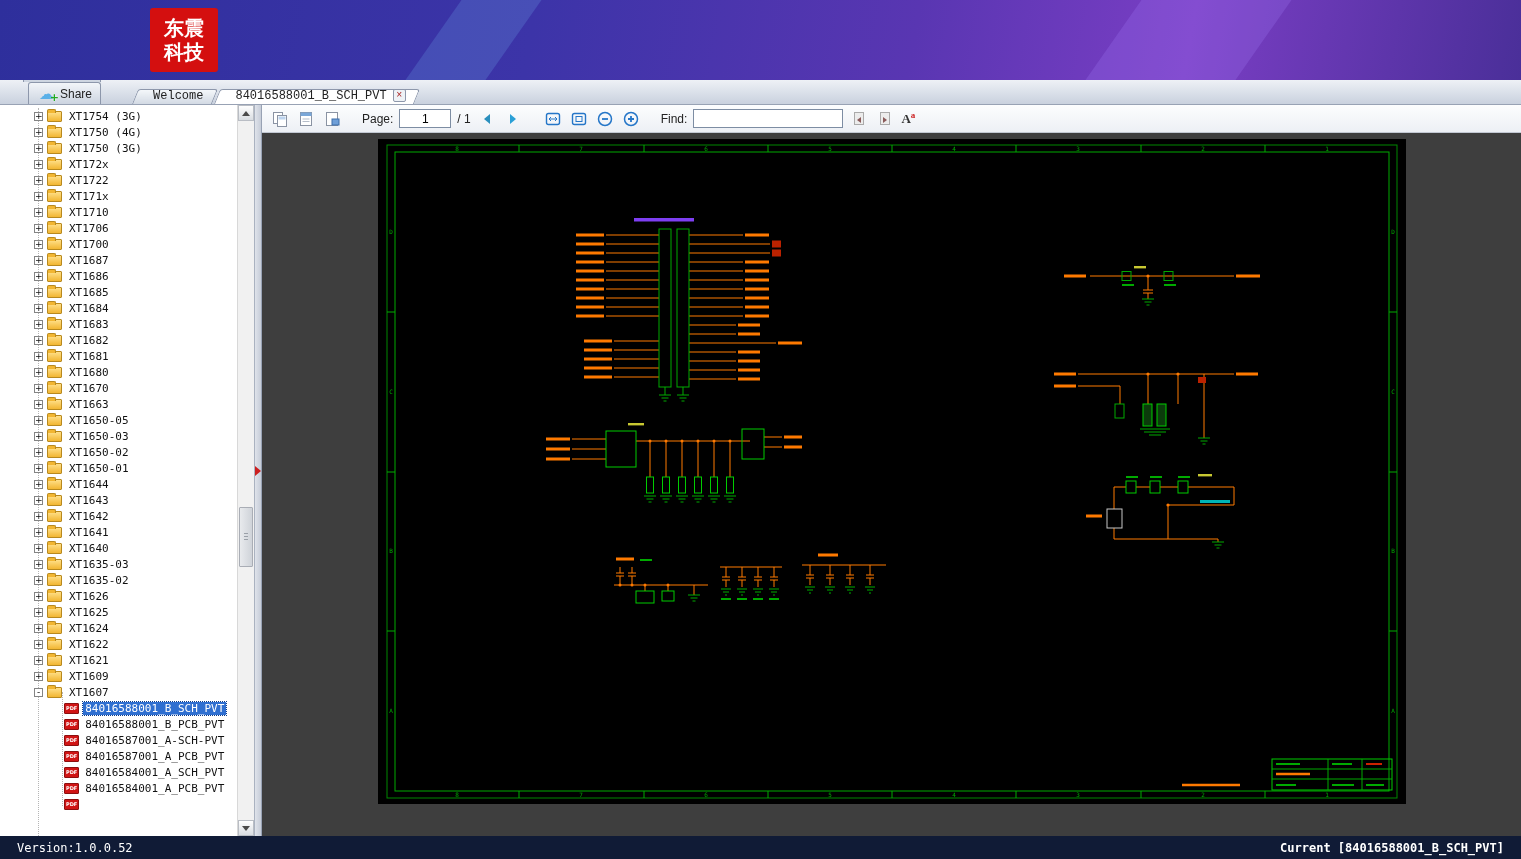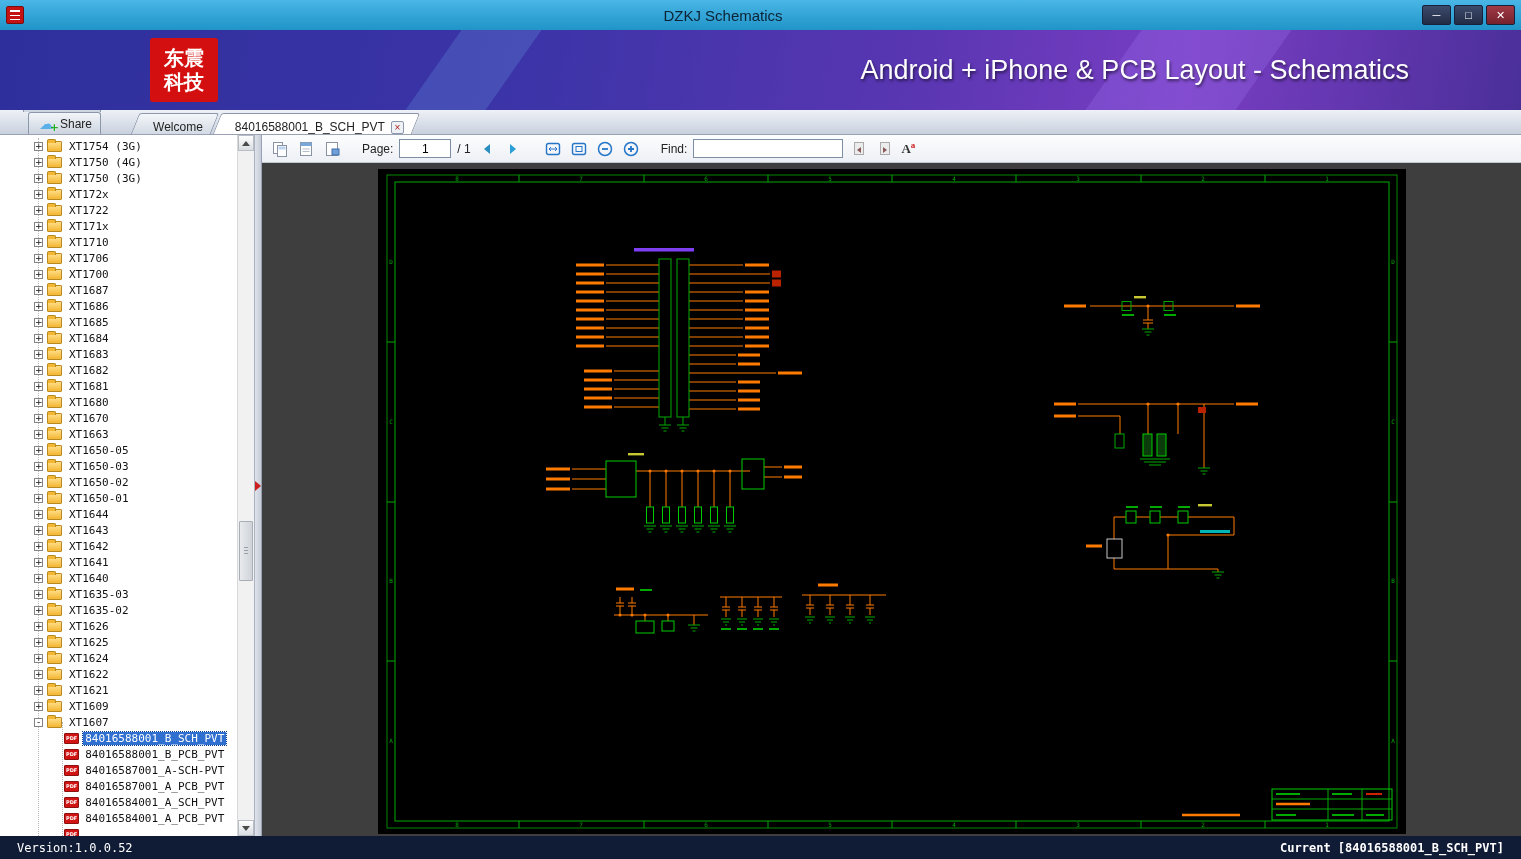--- a/index.html
+++ b/index.html
@@ -30,21 +30,21 @@
   .app-tabs{display:flex;align-items:flex-end;flex-direction:column;}
   .app-tab{height:22px;display:flex;align-items:center;gap:4px;padding:0 8px;font-size:12px;color:#222;background:linear-gradient(#f2f5f9,#ccd4e0);border:1px solid #8d97ab;border-bottom:none;border-radius:3px 3px 0 0;margin-right:2px;}
   .app-tab.active{background:#fff;height:24px;}
   .app-tab.active .tab-label{color:#1f3db0;font-weight:bold;}
   .tab-badge{display:inline-flex;align-items:center;justify-content:center;color:#fff;font-weight:bold;border-radius:2px;font-family:"DejaVu Sans",sans-serif;}
   .pdf-tab-icon{width:17px;height:14px;background:#d61a1a;font-size:6px;border:1px solid #8d0f0f;}
   .pads-tab-icon{width:20px;height:14px;background:#1d8f35;font-size:5px;border:1px solid #0f5c20;}
   .share-tab-icon{width:19px;height:17px;background:transparent;color:#5ab0e8;font-size:15px;position:relative;border:none;}
   .share-tab-icon::after{content:"+";position:absolute;right:-3px;bottom:-2px;color:#22aa22;font-size:11px;font-weight:bold;text-shadow:0 0 2px #fff;}
   .doc-tabs{display:flex;align-items:flex-end;margin-left:32px;position:relative;}
-  .doc-tab{position:relative;height:21px;display:flex;align-items:flex-end;gap:6px;padding:0 12px 0 18px;font-size:12px;color:#222;margin-right:2px;z-index:0;}
+  .doc-tab{position:relative;height:15px;display:flex;align-items:flex-start;gap:6px;padding:0 12px 0 18px;font-size:12px;color:#222;margin-right:2px;z-index:0;font-family:Liberation Mono, monospace;}
   .doc-tab::before{content:"";position:absolute;inset:0;background:linear-gradient(#f4f7fa,#d3dae4);border:1px solid #8d97ab;border-bottom:none;transform:skewX(-22deg);border-radius:3px 3px 0 0;z-index:-1;}
   .doc-tab.active::before{background:#fff;}
   .doc-label{position:relative;z-index:1;white-space:nowrap;}
   .doc-close{position:relative;z-index:1;width:13px;height:13px;border:1px solid #8d97ab;background:#eef2f6;color:#a22;font-size:10px;line-height:11px;text-align:center;border-radius:2px;}
 
   
   .main{flex:1;display:flex;min-height:0;}
   .tree-panel{width:254px;position:relative;background:#fff;overflow:hidden;flex:0 0 auto;}
   .tree-list{position:absolute;left:0;top:0;right:17px;bottom:0;padding-top:3px;font-family:"DejaVu Sans Mono",monospace;font-size:11px;color:#111;overflow:hidden;}
   .tree-list::before{content:"";position:absolute;left:38px;top:3px;bottom:0;border-left:1px dotted #b5b5b5;}
@@ -88,38 +88,28 @@
 
   
   .statusbar{height:23px;background:#101b36;display:flex;align-items:center;padding:0 17px;color:#fff;font-size:12px;flex:0 0 auto;font-family:"DejaVu Sans Mono",monospace;}
   .status-right{margin-left:auto;font-weight:bold;}
 </style>
 </head>
 <body>
 
 <div class="window">
 
-  <div class="titlebar">
-    <div class="app-icon"></div>
-    <div class="title-text">DZKJ Schematics</div>
-    <div class="win-controls">
-      <div class="win-btn">─</div>
-      <div class="win-btn">□</div>
-      <div class="win-btn close">✕</div>
-    </div>
-  </div>
 
   <div class="banner">
     <div class="streak1"></div>
     <div class="streak2"></div>
     <div class="logo">
       <span>东震</span>
       <span>科技</span>
     </div>
-    <div class="tagline">Android + iPhone &amp; PCB Layout - Schematics</div>
   </div>
 
   <div class="tabrow">
     <div class="app-tabs" id="appTabs">
         <div class="app-tab active">
           <span class="tab-badge pdf-tab-icon">PDF</span>
           <span class="tab-label">Schematic</span>
         </div>
         <div class="app-tab">
           <span class="tab-badge pads-tab-icon">PADS</span>

